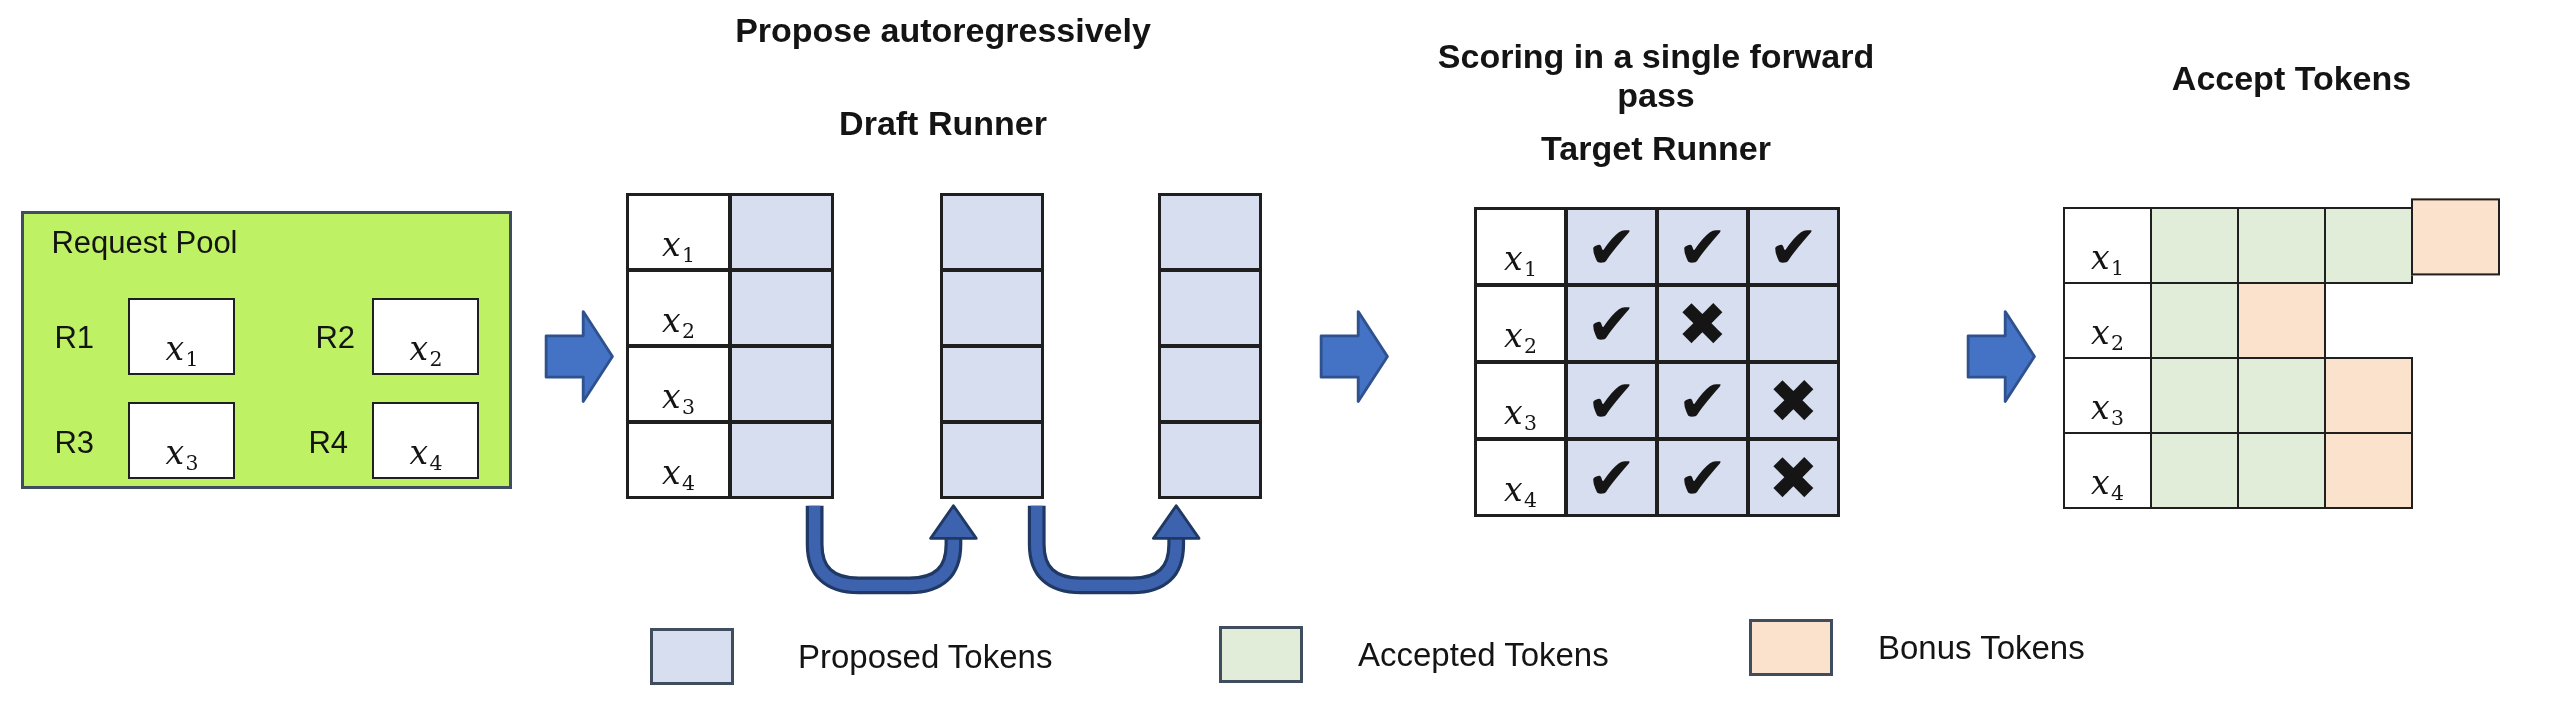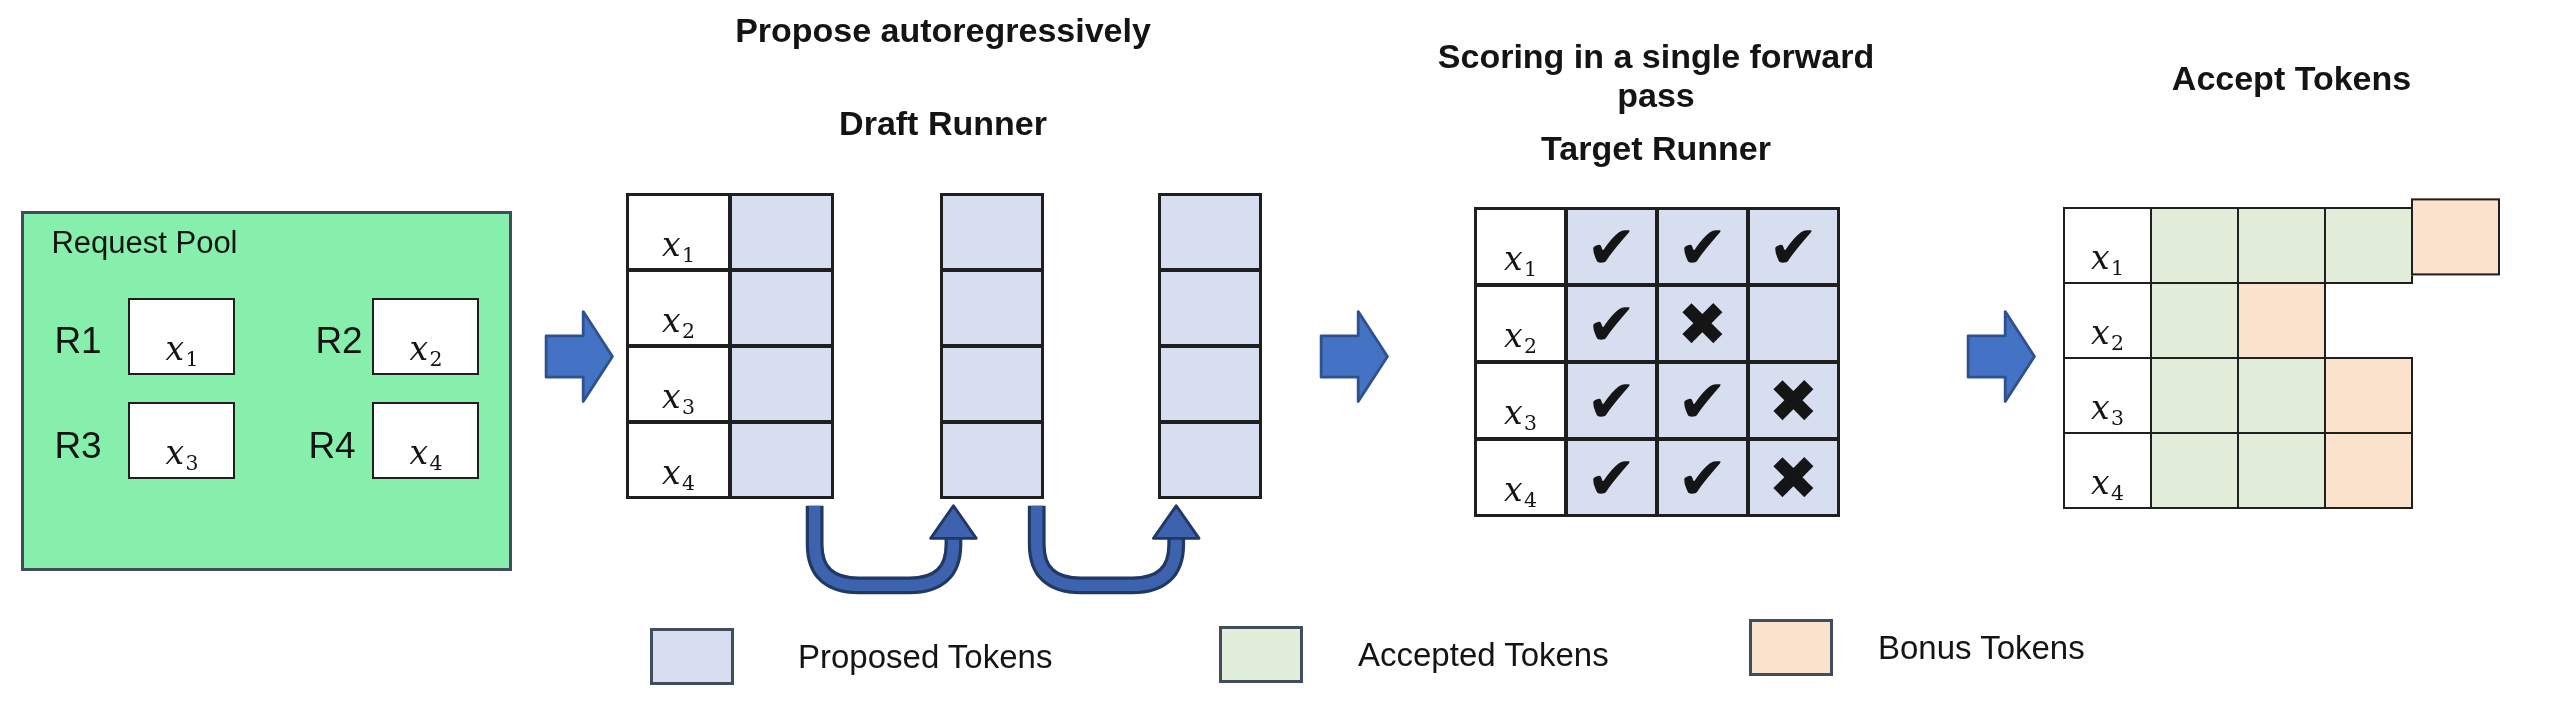--- a/index.html
+++ b/index.html
@@ -6,24 +6,24 @@
   .canvas {
     position:relative; width:2576px; height:703px; background:#ffffff; overflow:hidden;
     font-family:"Liberation Sans", sans-serif; color:#141414;border-radius:21px;
   }
   .abs { position:absolute; }
 
   
   .hdr { position:absolute; text-align:center; font-size:34px; font-weight:600; color:#141414; letter-spacing:0; }
 
   
-  .pool { position:absolute; left:21.4px; top:211px; width:491px; height:360px;
-          border:3.6px solid var(--box_border); background:#86efac; box-sizing:border-box; }
+  .pool { position:absolute; left:21.4px; top:211px; width:491px; height:278px;
+          border:3.6px solid var(--box_border); background:#bef264; box-sizing:border-box; }
   .pool-title { position:absolute; left:27px; top:11.4px; font-size:31px; font-weight:500; }
-  .req-label { position:absolute; font-size:37px; font-weight:500; }
+  .req-label { position:absolute; font-size:31px; font-weight:500; }
   .tok-box { position:absolute; width:107px; height:77px; border:2.9px solid var(--cell_border);
              box-sizing:border-box; display:flex; align-items:center; justify-content:center; background:#fff; }
 
   
   .tok { font-family:"DejaVu Serif", serif; font-size:33px; font-style:normal; white-space:nowrap;margin-top:24px; }
   .tok i { font-style:italic; }
   .tok sub { font-size:0.62em; font-style:normal; vertical-align:-0.3em; margin-left:1.4px; line-height:0; }
 
   
   .grid { position:absolute; display:grid; border:1.4px solid var(--cell_border); background:#fff; }

